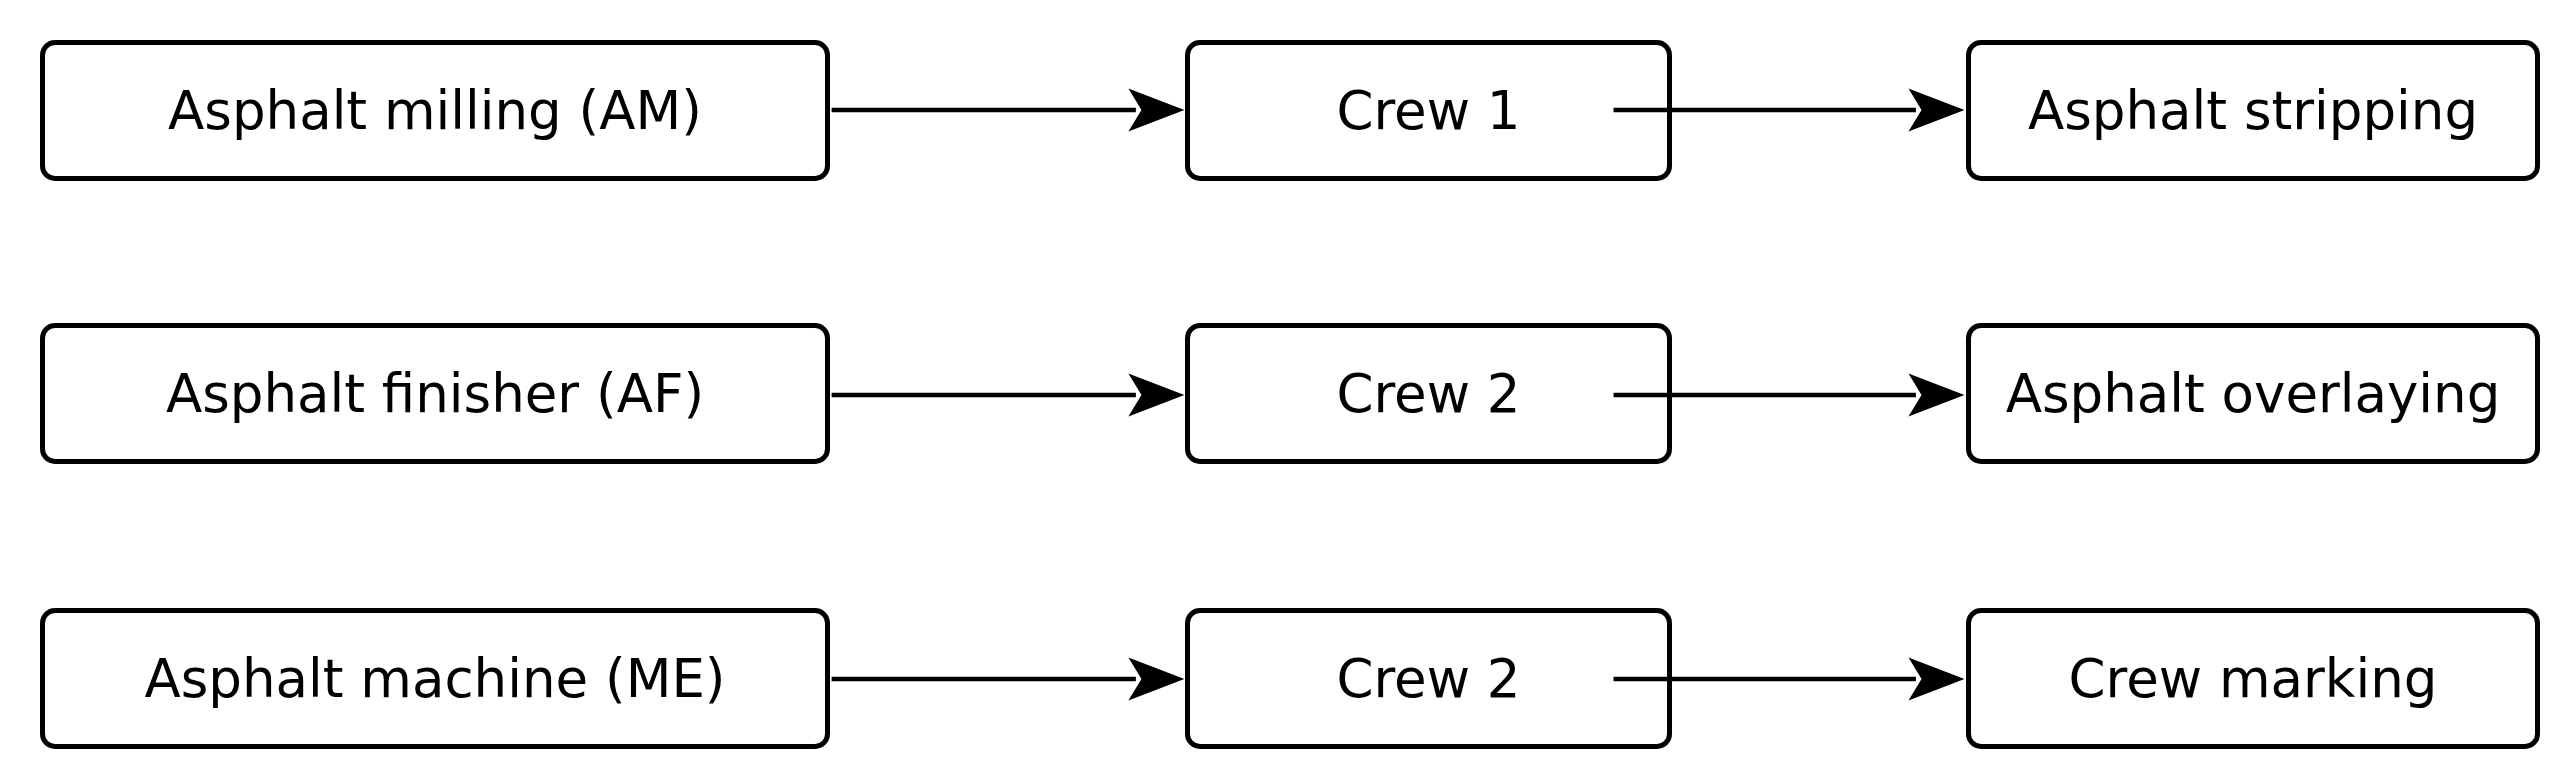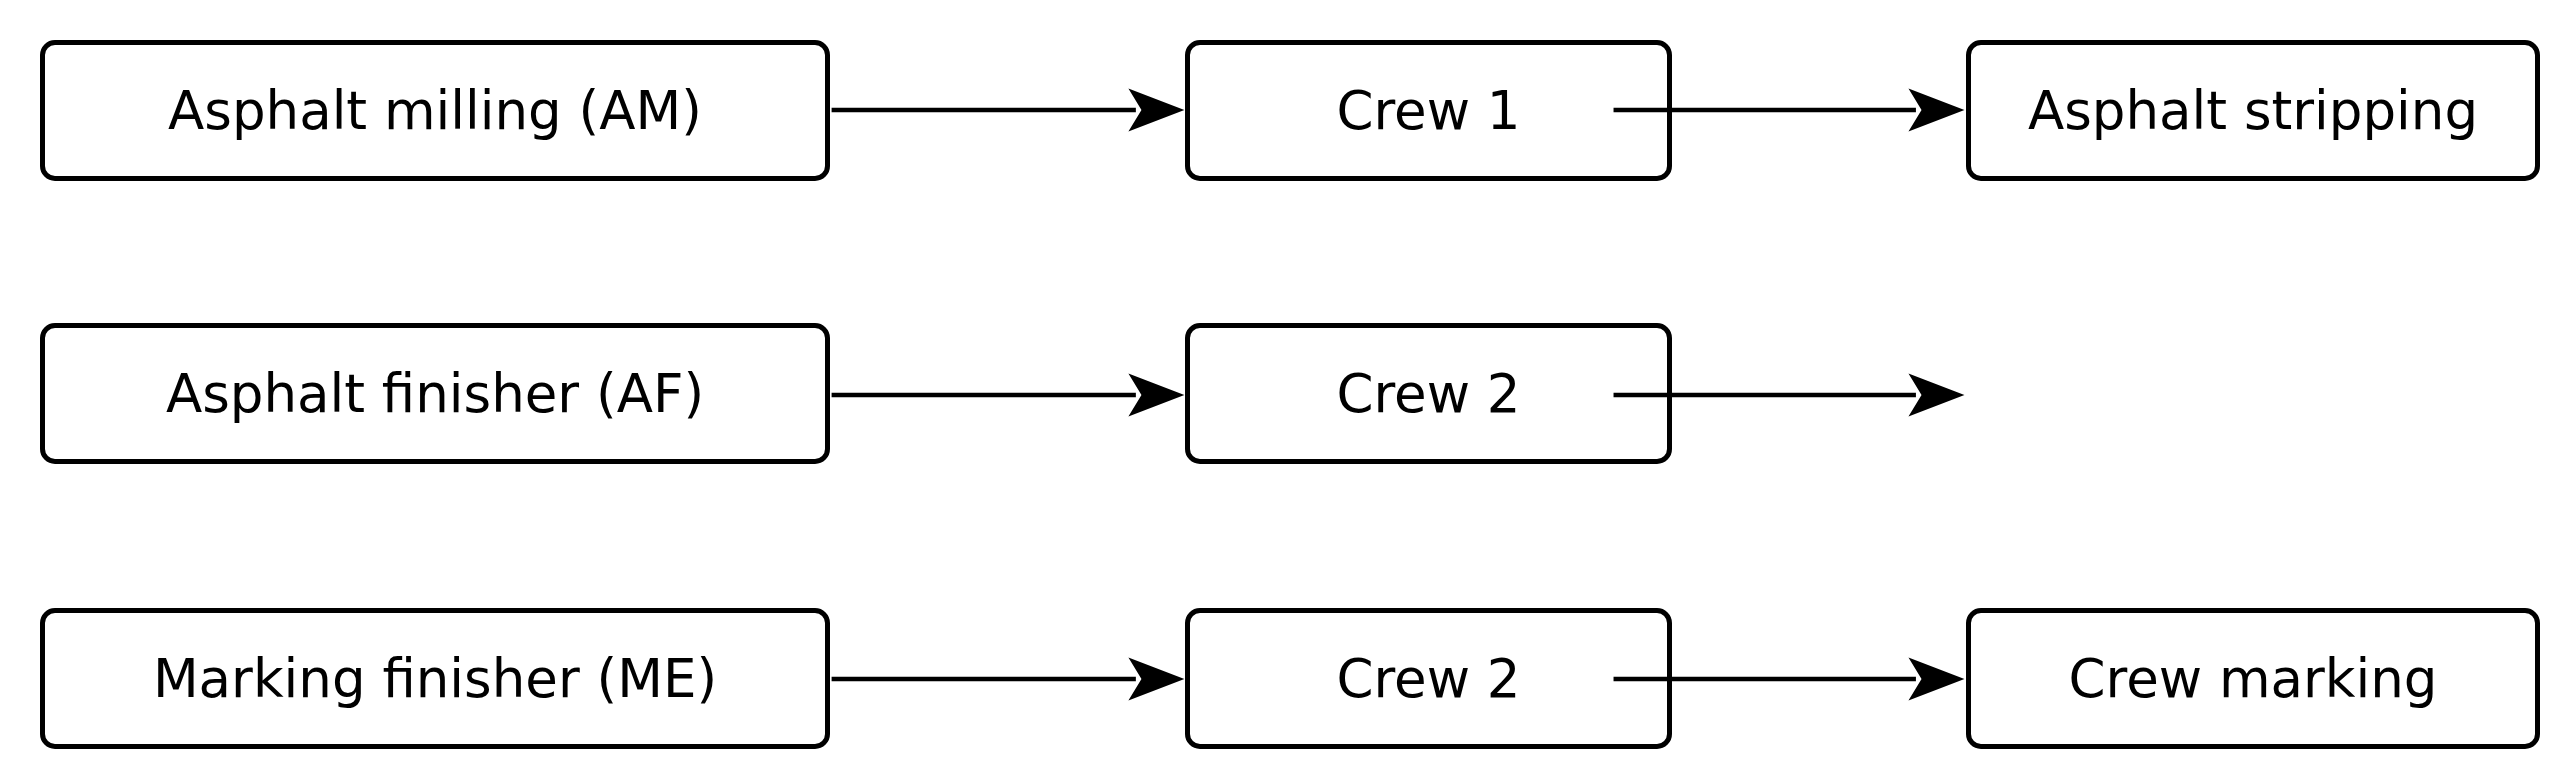--- a/index.html
+++ b/index.html
@@ -79,23 +79,26 @@
     <line x1="0" y1="30" x2="326" y2="30"></line>
     <polygon points="378,30 318,7 332,30 318,53"></polygon>
   </svg>
   <div class="node col-crew row-1">
     <span>Crew 2</span>
   </div>
   <svg class="arrow arrow-b arrow-y-1" viewBox="0 0 376 60">
     <line x1="0" y1="30" x2="324" y2="30"></line>
     <polygon points="376,30 316,7 330,30 316,53"></polygon>
   </svg>
+  <div class="node col-activity row-1">
+    <span>Asphalt overlaying</span>
+  </div>
 
   <div class="node col-machine row-2">
-    <span>Marking finisher (ME)</span>
+    <span>Asphalt machine (ME)</span>
   </div>
   <svg class="arrow arrow-a arrow-y-2" viewBox="0 0 378 60">
     <line x1="0" y1="30" x2="326" y2="30"></line>
     <polygon points="378,30 318,7 332,30 318,53"></polygon>
   </svg>
   <div class="node col-crew row-2">
     <span>Crew 2</span>
   </div>
   <svg class="arrow arrow-b arrow-y-2" viewBox="0 0 376 60">
     <line x1="0" y1="30" x2="324" y2="30"></line>

